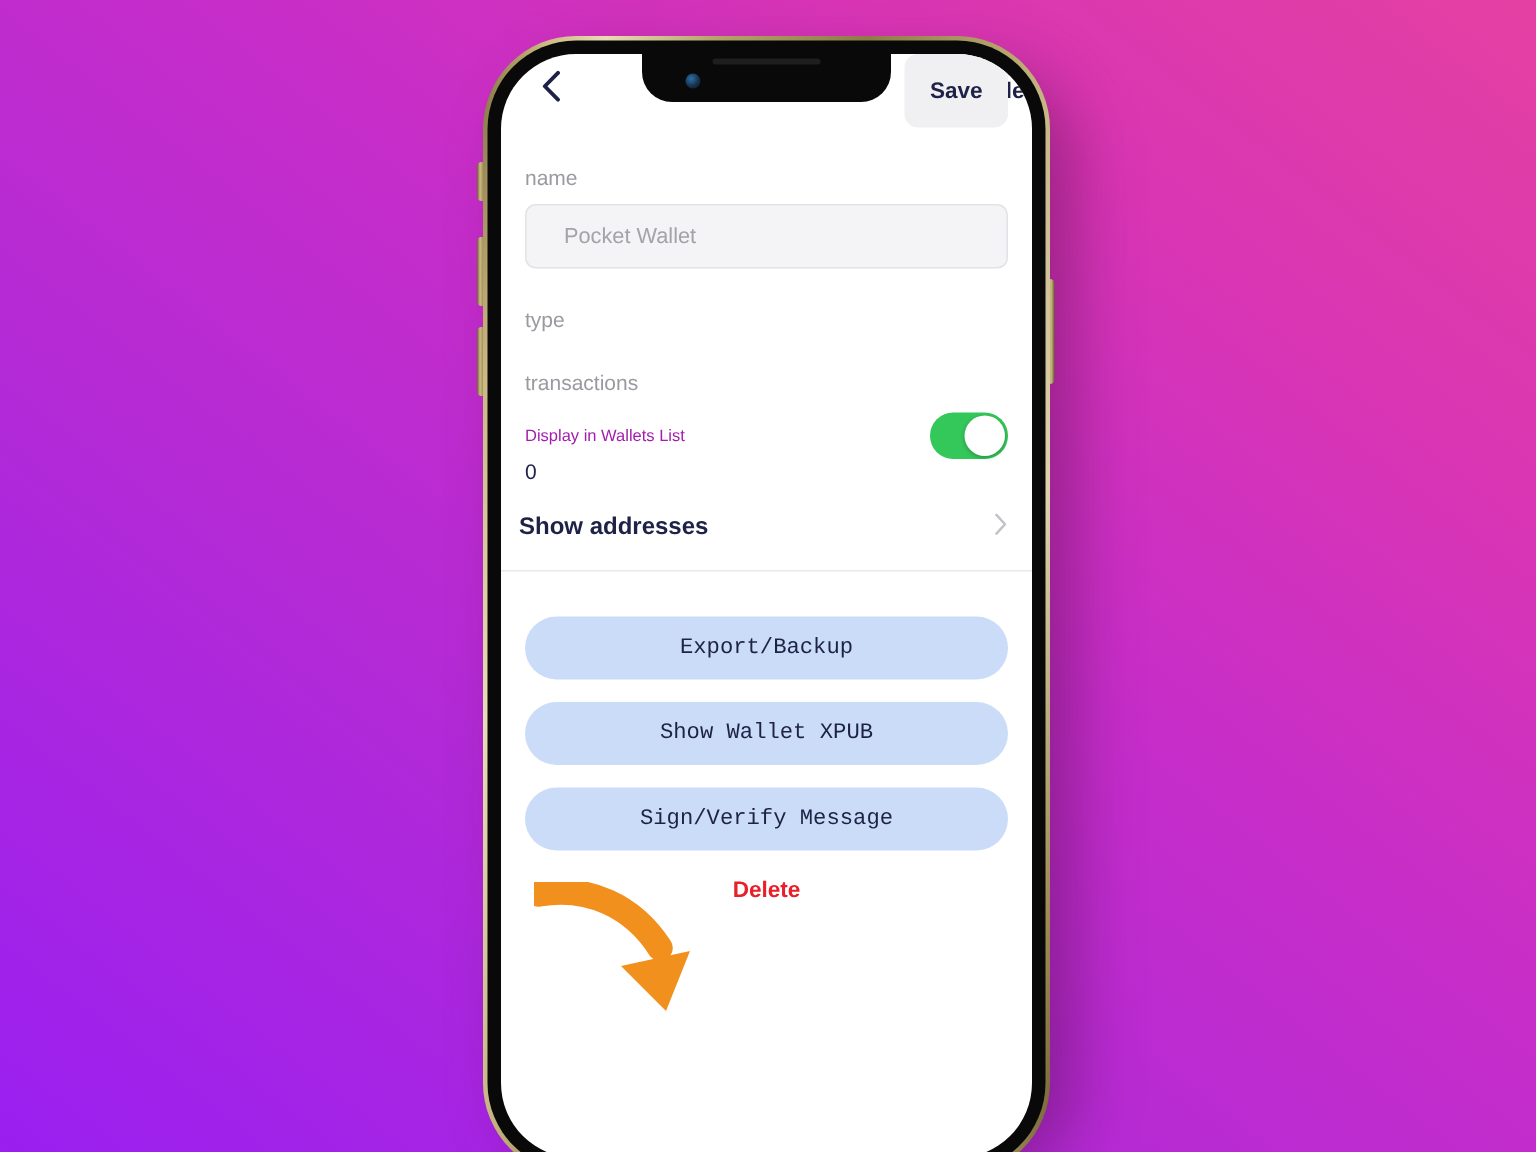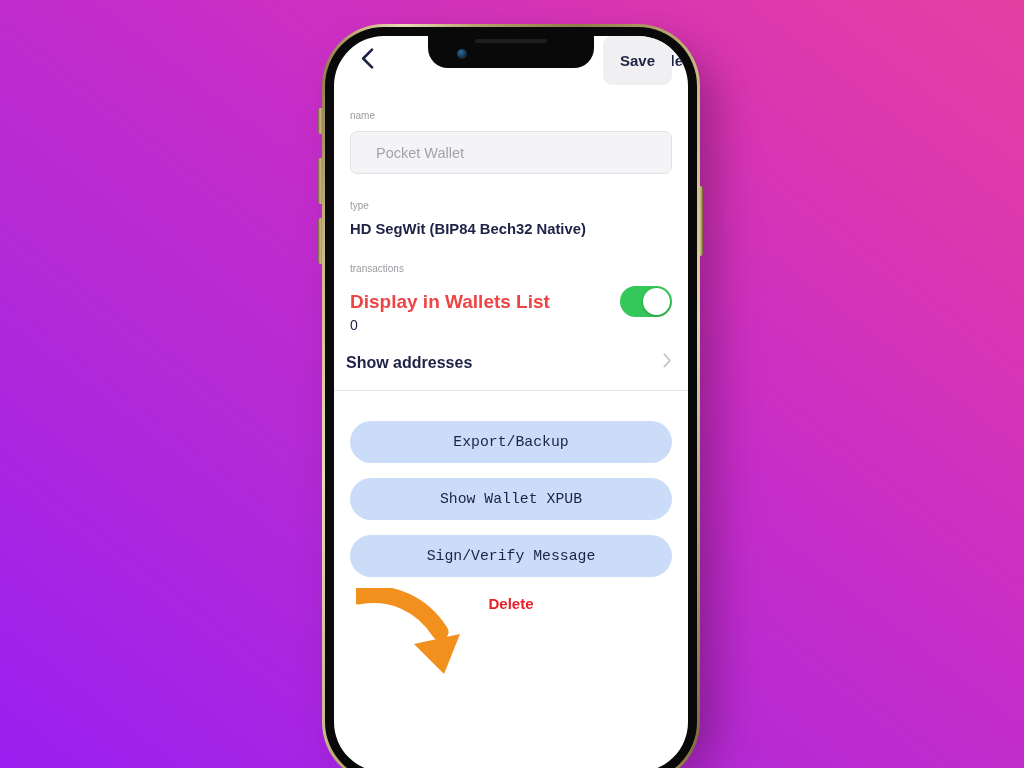--- a/index.html
+++ b/index.html
@@ -126,21 +126,21 @@
     background:#f0f0f2; color:#1d2246;
     font-size:15px; font-weight:bold;
     border:none; border-radius:9px;
     padding:16px 17px; cursor:pointer;
     font-family:inherit;
   }
 
   
   .content{ padding:0 16px; }
   .lbl{
-    font-size:10px; color:#9a9aa0; font-weight:400;
+    font-size:14px; color:#9a9aa0; font-weight:400;
     margin-top:26px; margin-bottom:10px;
   }
   .lbl.tight{ margin-top:22px; margin-bottom:8px; }
 
   .textfield{
     width:100%; height:43px;
     background:#f4f4f6; border:1px solid #e2e2e6;
     border-radius:7px; padding:0 25px;
     font-family:inherit; font-size:14.5px; color:#1d2246;
     outline:none;
@@ -150,21 +150,21 @@
   .value{
     font-size:14.8px; font-weight:bold; color:#1d2246;
     margin-bottom:2px;
   }
   .value.plain{ font-weight:400; font-size:14px; }
 
   .row{
     display:flex; align-items:center; justify-content:space-between;
     margin-top:12px;
   }
-  .row-label{ font-size:19px; font-weight:bold; color:#ef4444; }
+  .row-label{ font-size:11px; font-weight:normal; color:#a21caf; }
 
   .toggle{
     width:52px; height:31px; border-radius:16px;
     background:#34c759; position:relative; cursor:pointer; flex:none;
   }
   .toggle .knob{
     position:absolute; top:2px; left:23px;
     width:27px; height:27px; border-radius:50%;
     background:#fff; box-shadow:0 1px 3px rgba(0,0,0,0.28);
   }
@@ -231,21 +231,20 @@
       <div class="nav-title">Wallet</div>
       <button class="save-btn">Save</button>
     </div>
 
     <div class="content">
 
       <div class="lbl">name</div>
       <input class="textfield" type="text" placeholder="Pocket Wallet" style="">
 
       <div class="lbl">type</div>
-      <div class="value">HD SegWit (BIP84 Bech32 Native)</div>
 
       <div class="lbl">transactions</div>
 
       <div class="row">
         <div class="row-label">Display in Wallets List</div>
         <div class="toggle">
           <div class="knob"></div>
         </div>
       </div>
 

